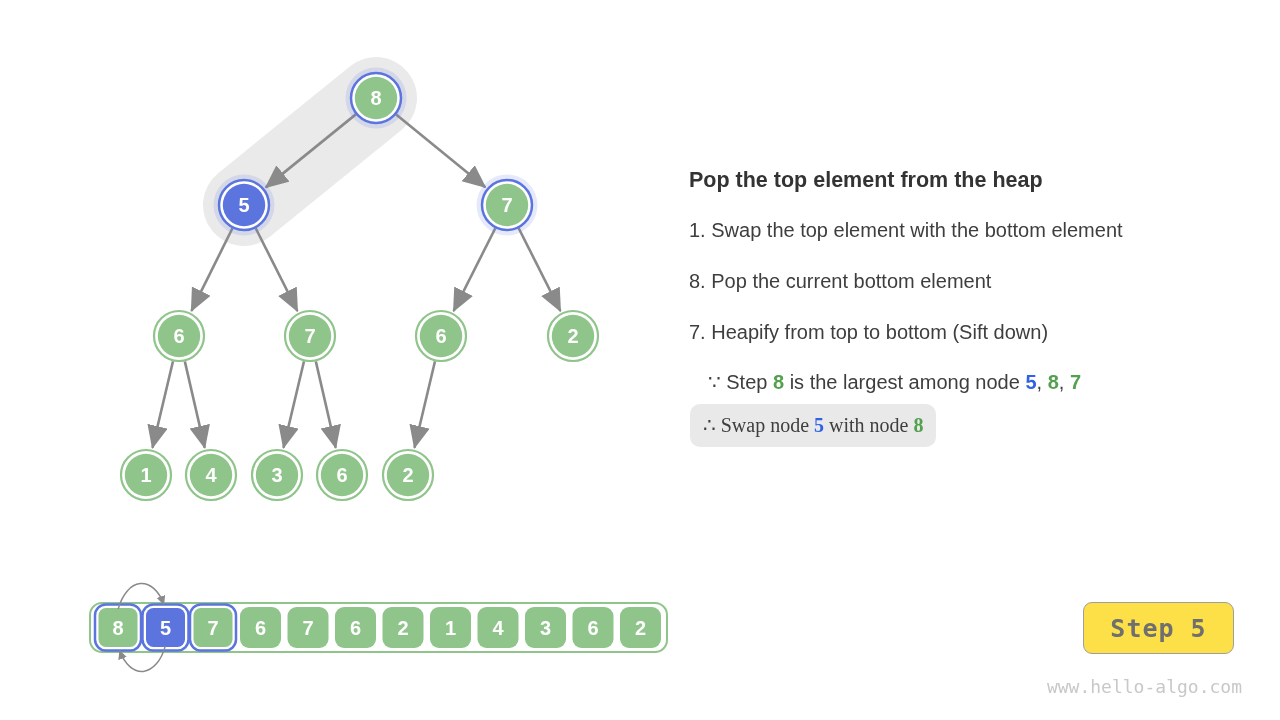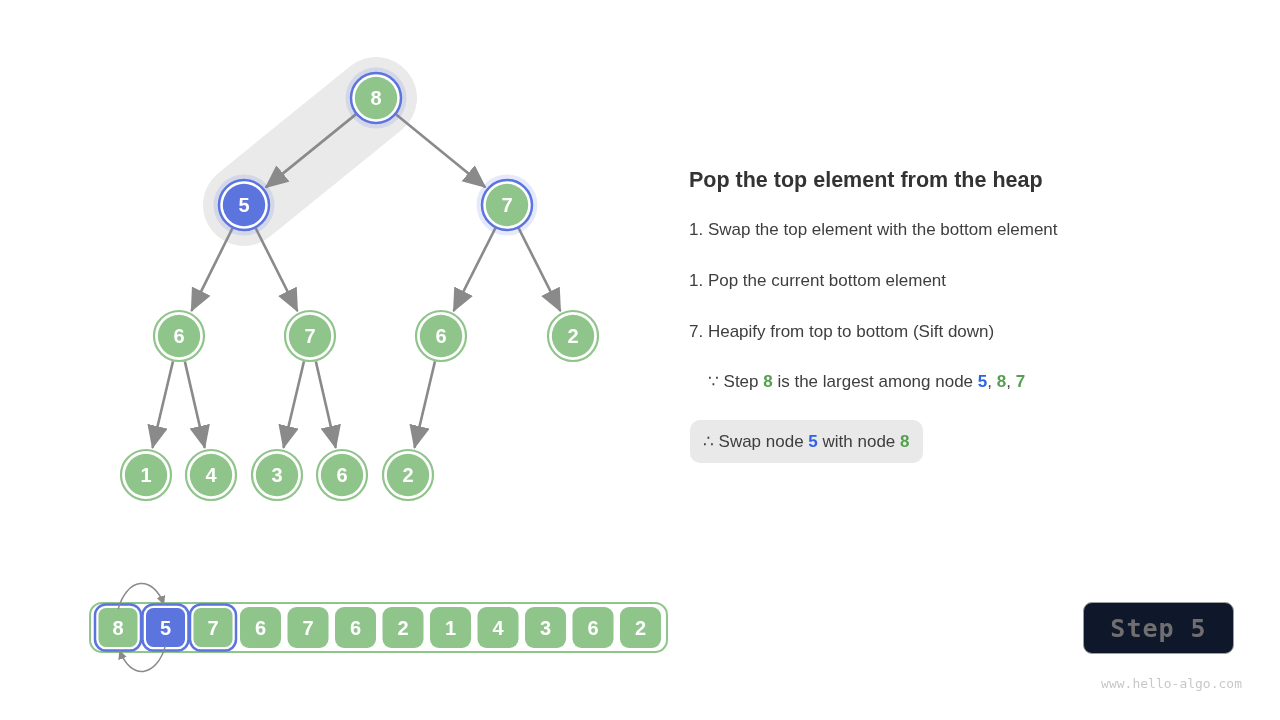--- a/index.html
+++ b/index.html
@@ -7,38 +7,38 @@
     width:1280px;height:720px;position:relative;background:#ffffff;
     font-family:"Liberation Sans",sans-serif;overflow:hidden;
   }
   #viz{position:absolute;left:0;top:0;display:block;}
   .panel{position:absolute;left:0;top:0;width:1280px;height:612px;}
   .panel-title{
     position:absolute;left:689px;top:168px;
     font-size:21.5px;font-weight:bold;color:#333333;white-space:nowrap;
   }
   .pline{
-    position:absolute;font-size:17px;color:#3E3E3E;
+    position:absolute;font-size:20px;color:#3E3E3E;
     white-space:nowrap;line-height:26px;
   }
   .pline .num{font-weight:bold;}
   .pill{
     background:#E9E9E9;border-radius:10px;padding:0 13px;
     line-height:43px;height:43px;display:inline-block;
   }
   .step-badge{
     position:absolute;left:1083px;top:602px;width:149px;height:50px;
-    background:#0f172a;border:1.5px solid #9E9E9E;border-radius:9px;
+    background:#fde047;border:1.5px solid #9E9E9E;border-radius:9px;
     display:flex;align-items:center;justify-content:center;
     font-family:"DejaVu Sans Mono",monospace;font-weight:bold;
     font-size:25px;color:#6F6F6F;letter-spacing:1px;
   }
   .watermark{
     position:absolute;right:38px;top:676px;
-    font-family:"DejaVu Sans Mono",monospace;font-size:13px;color:#C8C8C8;
+    font-family:"DejaVu Sans Mono",monospace;font-size:18px;color:#C8C8C8;
   }
 </style>
 </head>
 <body>
 
 <svg id="viz" width="1280" height="720" viewBox="0 0 1280 720">
     <defs>
       <marker id="ahTree" markerWidth="10" markerHeight="9" refX="8.5" refY="4" orient="auto">
         <path d="M0,0 L9,4 L0,8 Z" fill="#8A8A8A"></path>
       </marker>
@@ -178,24 +178,24 @@
     <g>
       <path d="M 118.2 608.9 A 26 44 0 0 1 163.8 604.2" fill="none" stroke="#8A8A8A" stroke-width="1.5" marker-end="url(#ahSwap)"></path>
       <path d="M 165.3 646.1 A 26 44 0 0 1 119.7 650.8" fill="none" stroke="#8A8A8A" stroke-width="1.5" marker-end="url(#ahSwap)"></path>
     </g>
   </svg>
 
 <div class="panel">
   <div class="panel-title">Pop the top element from the heap</div>
   <div id="panel-lines">
       <div class="pline" style="top: 217px; left: 689px;"><span>1. Swap the top element with the bottom element</span></div>
-      <div class="pline" style="top: 268px; left: 689px;"><span>1. Pop the current bottom element</span></div>
+      <div class="pline" style="top: 268px; left: 689px;"><span>8. Pop the current bottom element</span></div>
       <div class="pline" style="top: 319px; left: 689px;"><span>7. Heapify from top to bottom (Sift down)</span></div>
       <div class="pline" style="top: 369px; left: 708px;"><span>∵ Step </span><span class="num" style="color: rgb(83, 160, 78);">8</span><span> is the largest among node </span><span class="num" style="color: rgb(47, 98, 230);">5</span><span>, </span><span class="num" style="color: rgb(83, 160, 78);">8</span><span>, </span><span class="num" style="color: rgb(83, 160, 78);">7</span></div>
-      <div class="pline" style="top: 420px; left: 690px;"><span class="pill"><span>∴ Swap node </span><span class="num" style="color: rgb(47, 98, 230);">5</span><span> with node </span><span class="num" style="color: rgb(83, 160, 78);">8</span></span></div>
+      <div class="pline" style="top: 404px; left: 690px; font-family: Liberation Serif, serif;"><span class="pill"><span>∴ Swap node </span><span class="num" style="color: rgb(47, 98, 230);">5</span><span> with node </span><span class="num" style="color: rgb(83, 160, 78);">8</span></span></div>
     </div>
 </div>
 
 <div class="step-badge">
   <span>Step 5</span>
 </div>
 
 <div class="watermark">www.hello-algo.com</div>
 
 </body></html>

